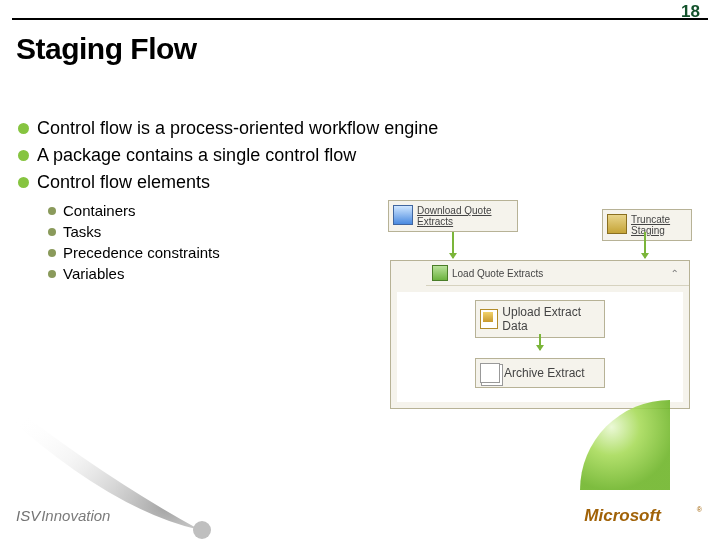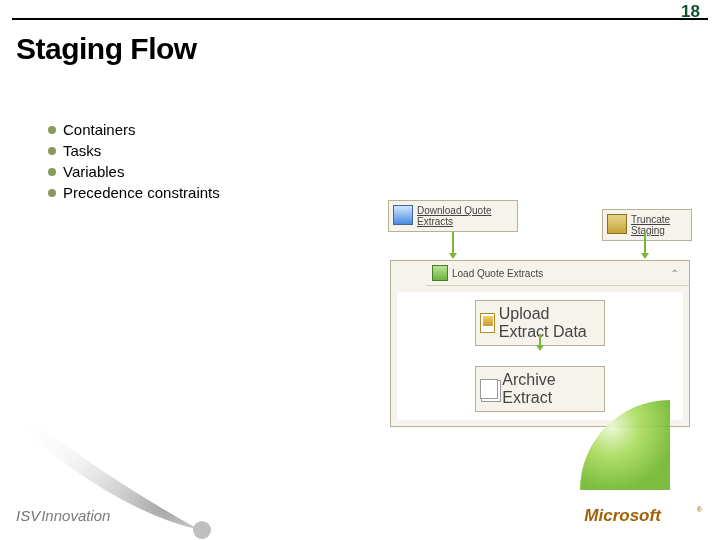--- a/index.html
+++ b/index.html
@@ -141,21 +141,21 @@
     display: flex;
     flex-direction: column;
     align-items: center;
     gap: 20px;
     position: relative;
   }
   .inner-box {
     background: #f5f3ec;
     border: 1px solid #b7b296;
     padding: 4px;
-    font-size: 16px;
+    font-size: 12px;
     color: #444;
     display: flex;
     align-items: center;
     gap: 4px;
     width: 130px;
   }
   .inner-box .ico { width: 20px; height: 20px; }
   .arrow {
     position: absolute;
     width: 2px;
@@ -230,38 +230,52 @@
   }
 </style>
 </head>
 <body>
 
 <div class="top-rule"></div>
 <div class="page-number">18</div>
 <h1 class="title">Staging Flow</h1>
 
 <div class="content">
+  <ul class="bullets-main">
+    <li>
+      <span class="dot"></span>
+      <span>Control flow is a process-oriented workflow engine</span>
+    </li>
+    <li>
+      <span class="dot"></span>
+      <span>A package contains a single control flow</span>
+    </li>
+    <li>
+      <span class="dot"></span>
+      <span>Control flow elements</span>
+    </li>
+  </ul>
 
   <div class="sub-row">
     <ul class="bullets-sub">
       <li>
         <span class="dot-sm"></span>
         <span>Containers</span>
       </li>
       <li>
         <span class="dot-sm"></span>
         <span>Tasks</span>
       </li>
       <li>
         <span class="dot-sm"></span>
-        <span>Variables</span>
+        <span>Precedence constraints</span>
       </li>
       <li>
         <span class="dot-sm"></span>
-        <span>Precedence constraints</span>
+        <span>Variables</span>
       </li>
     </ul>
   </div>
 </div>
 
 <div class="diagram">
   <div class="box box1">
     <span class="ico svg-ftp"></span>
     <span>Download Quote Extracts</span>
   </div>

